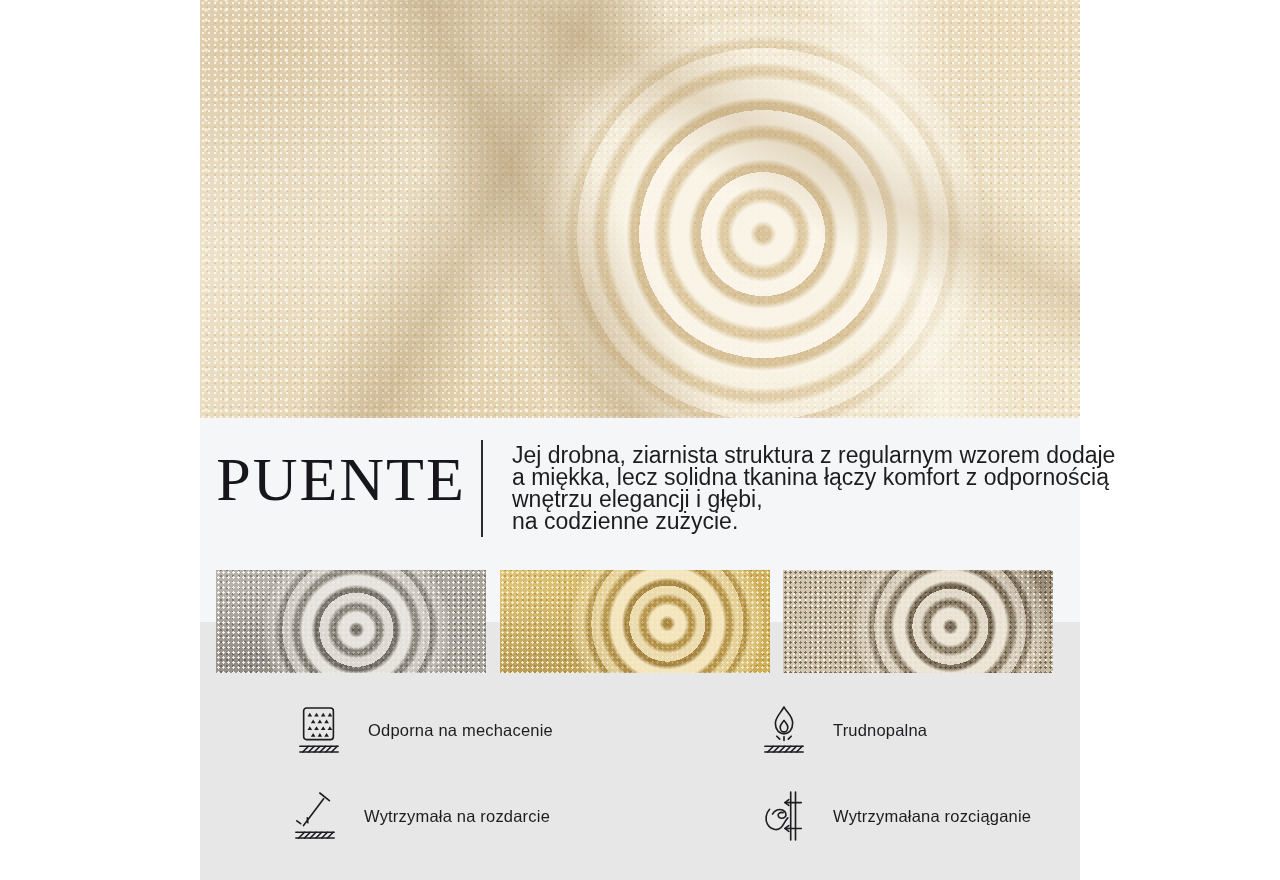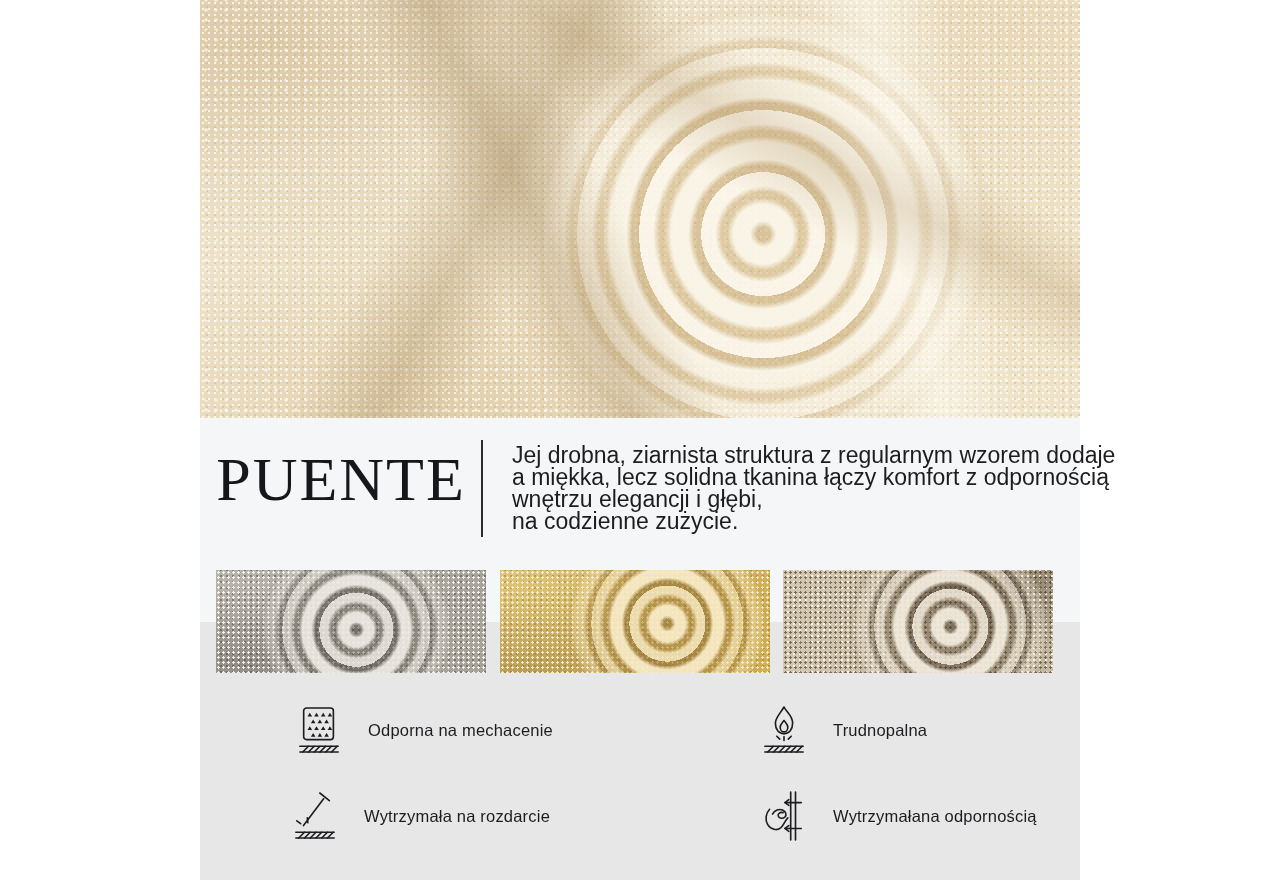--- a/index.html
+++ b/index.html
@@ -207,17 +207,17 @@
           <path d="M31 3 V53"></path>
             <path d="M36 3 V53"></path>
           <path d="M42 14 H25"></path>
             <path d="M29 11 L25 14 L29 17"></path>
           <path d="M42 41 H25"></path>
             <path d="M29 38 L25 41 L29 44"></path>
           <path d="M9 21 C5 25 4 32 7 37 C10 42 17 44 21 40 C24 37 25 33 28 30"></path>
           <path d="M12 26 C14 22 19 20 23 22 C26 23.5 27 27 25 29 C23 31 19 31 18 28 C17.2 25.5 20 23.5 23 24.5"></path>
         </g>
       </svg>
-      <span class="label">Wytrzymałana odpornością</span>
+      <span class="label">Wytrzymałana rozciąganie</span>
     </div>
 
   </div>
 </div>
 
 </body></html>

